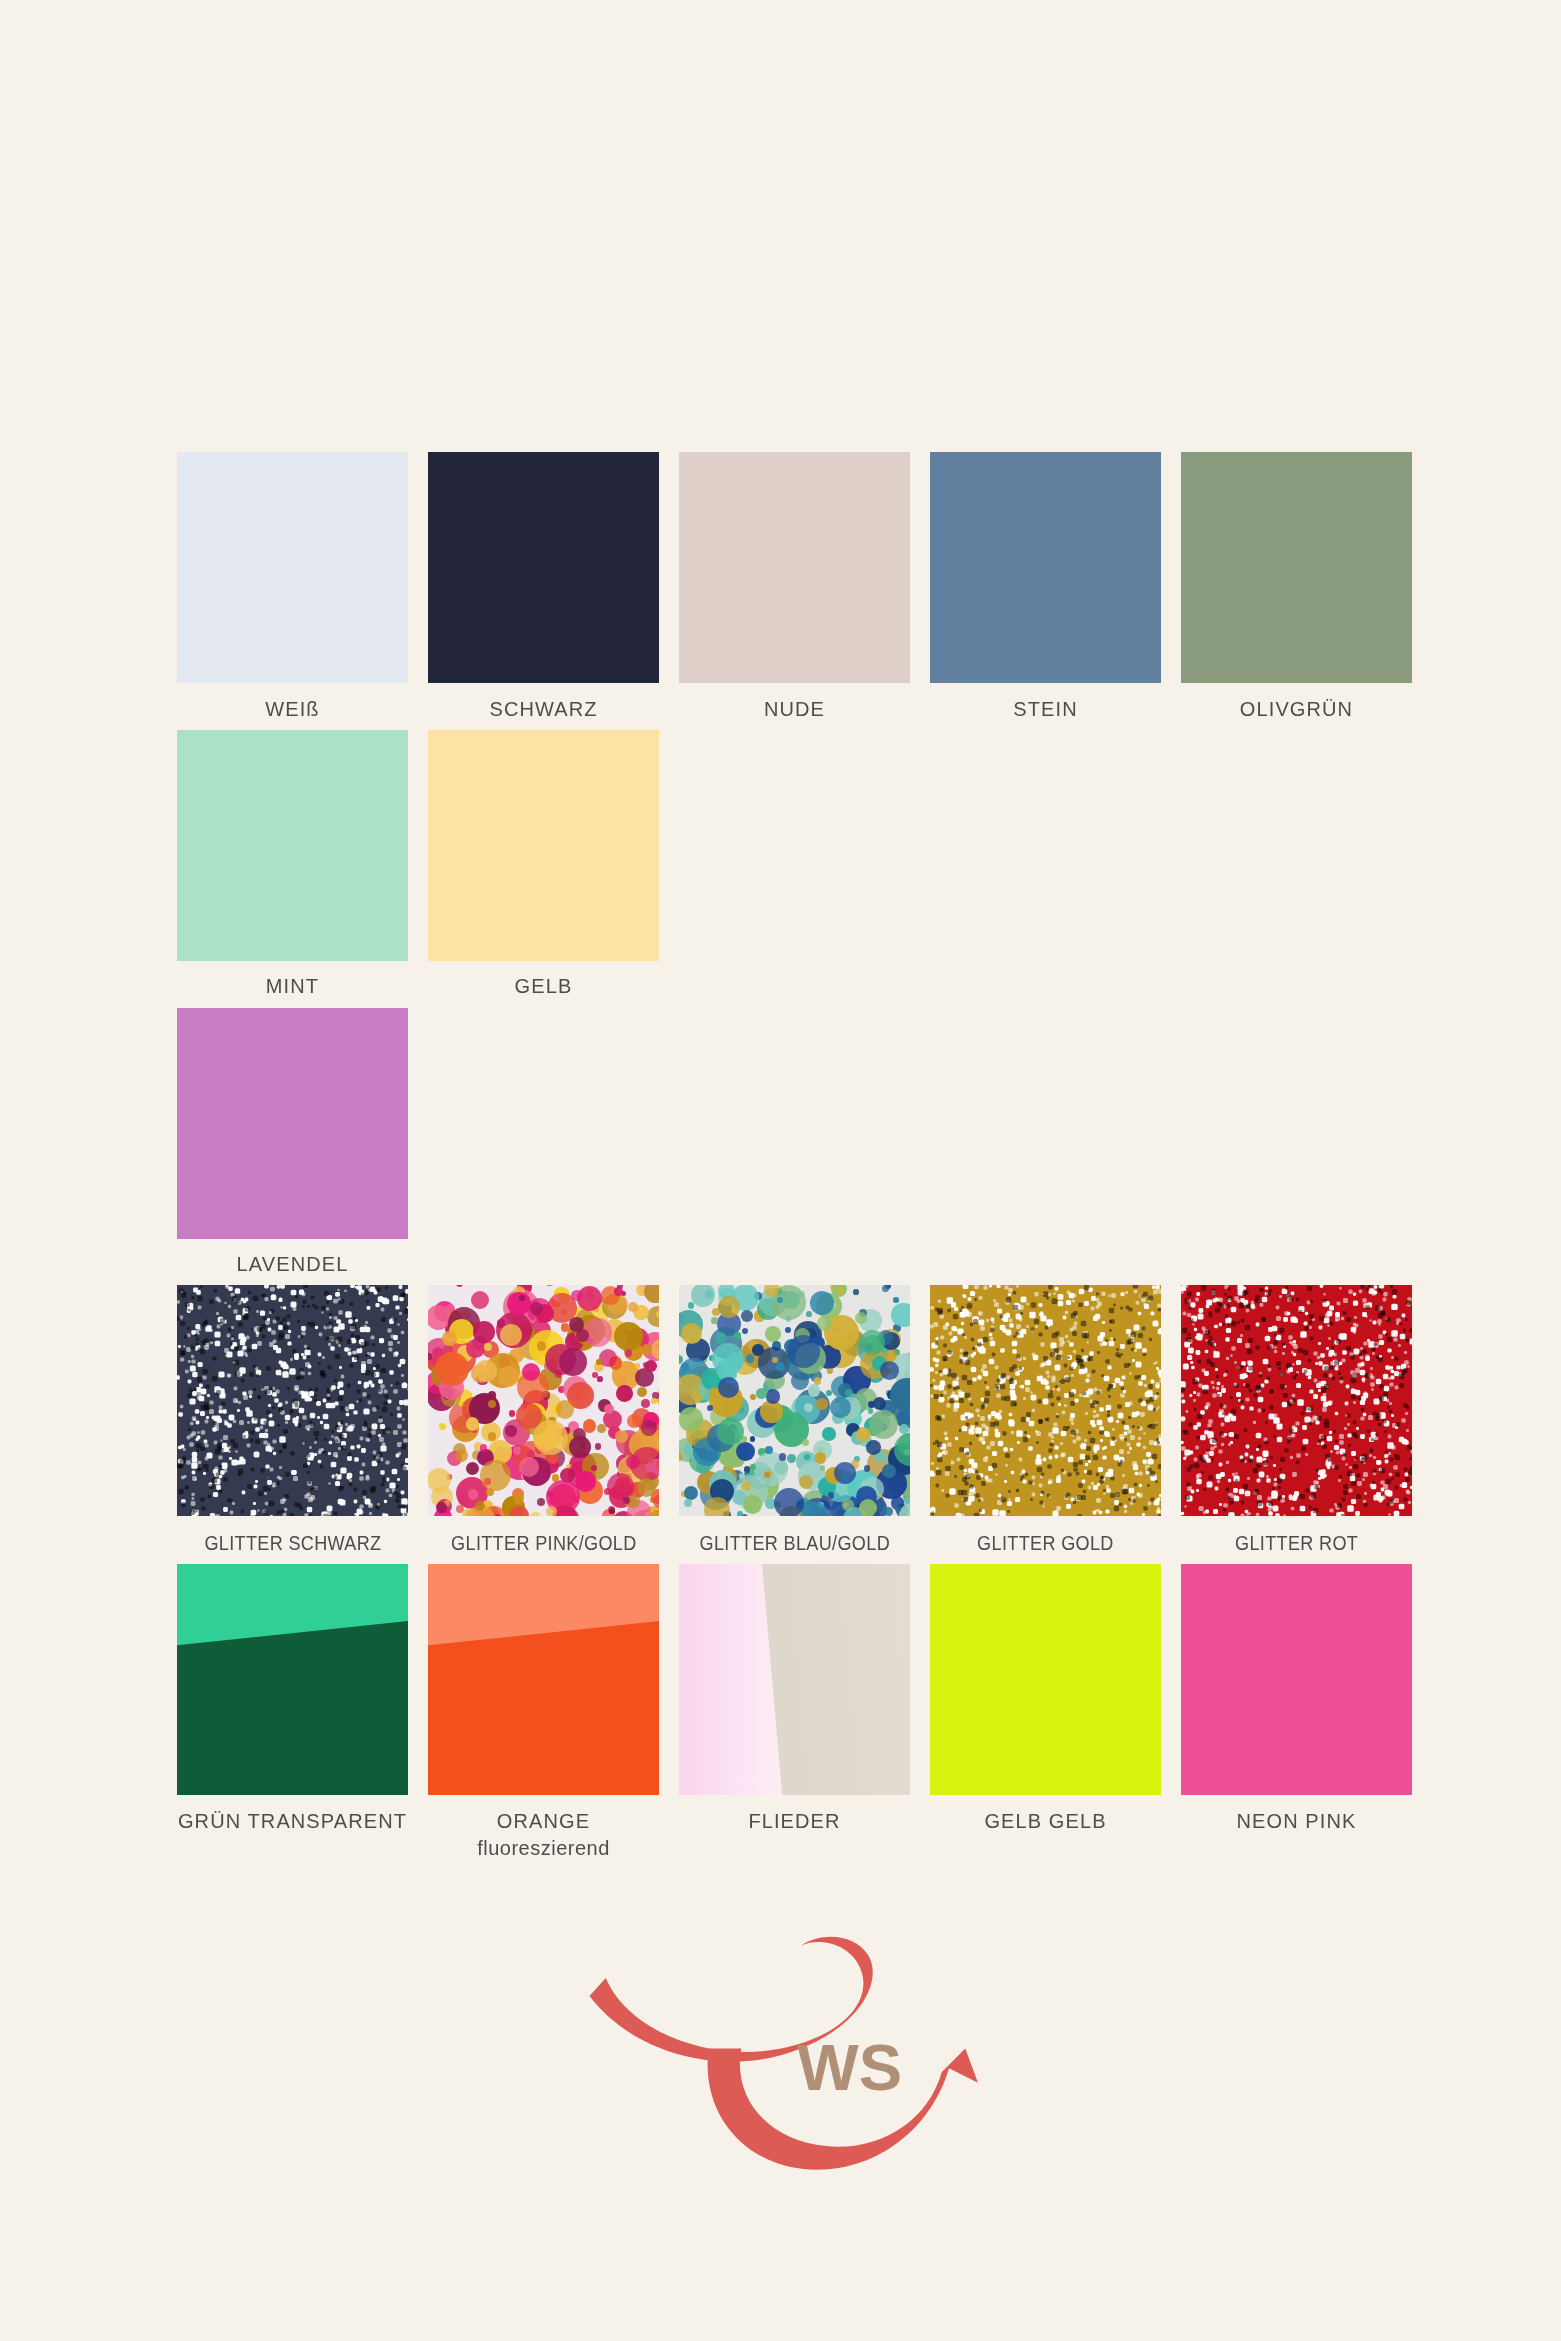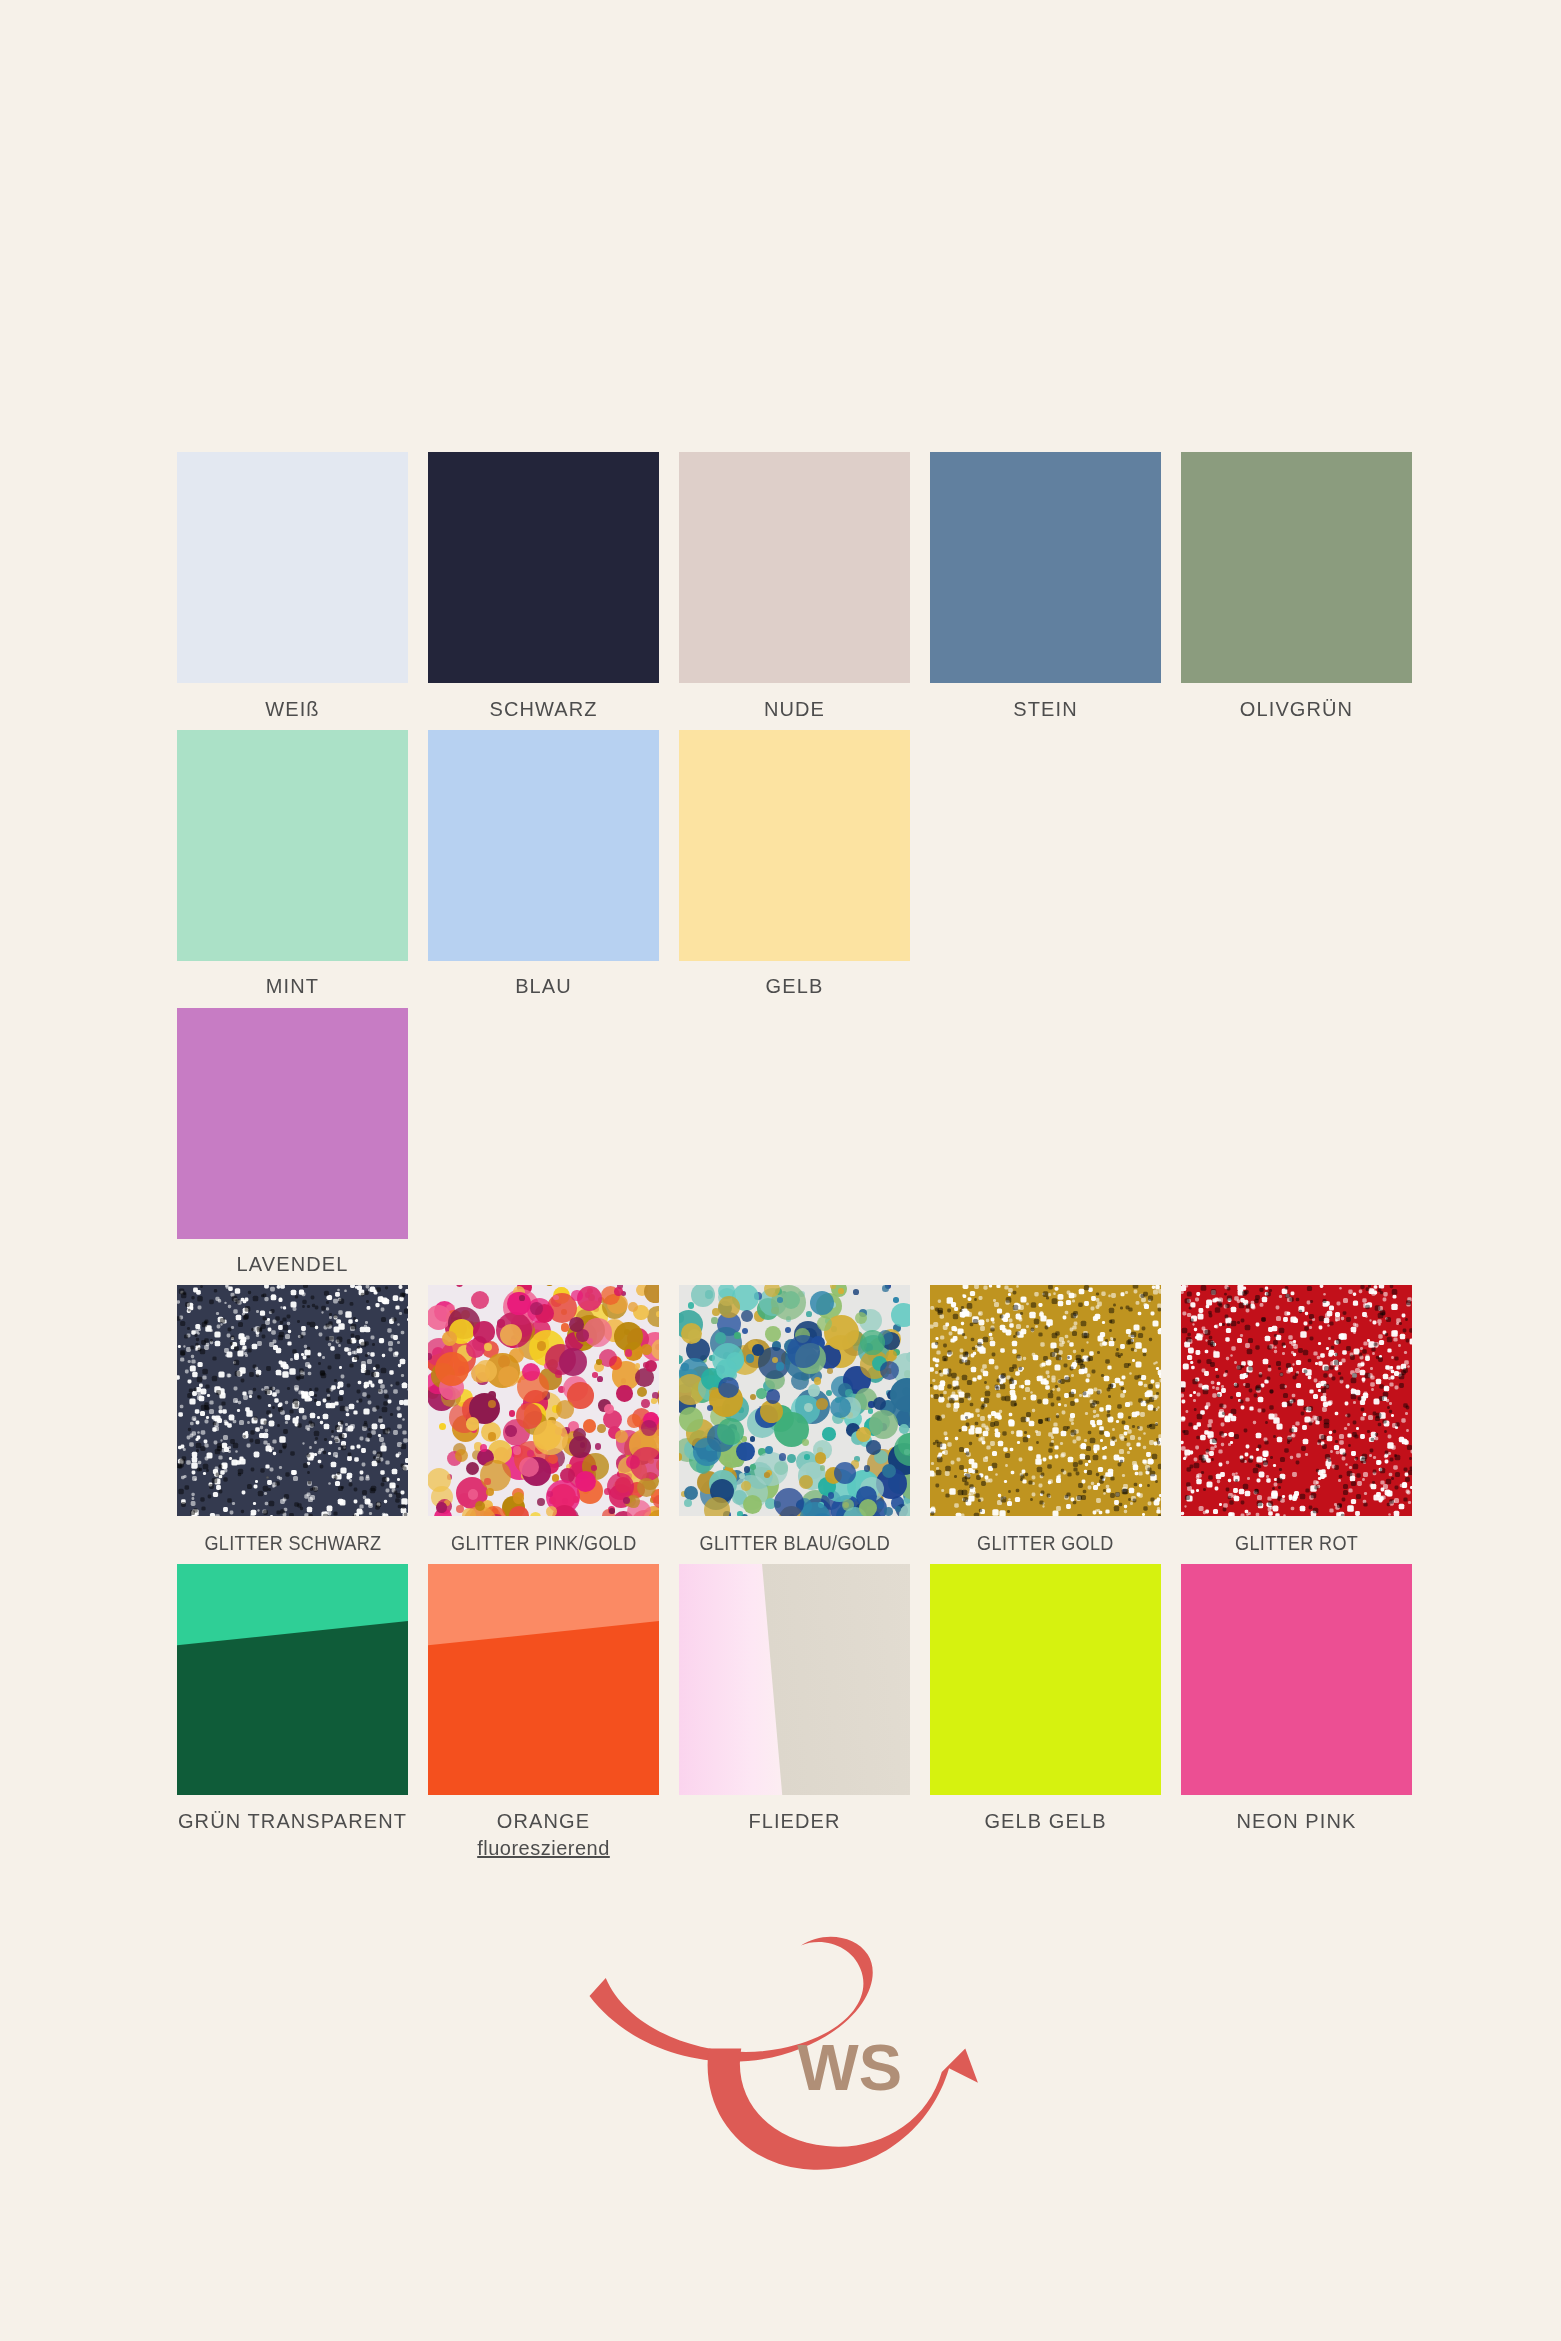--- a/index.html
+++ b/index.html
@@ -76,21 +76,20 @@
     color: #4d4d4d;
     text-align: center;
     line-height: 1.35;
     font-family: "Liberation Sans", sans-serif;
     white-space: nowrap;
   }
   .label .sub {
     display: block;
     text-transform: none;
     letter-spacing: 0.5px;
-    text-decoration: underline;
   }
 
   
   .row-glitter .label {
     font-size: 21px;
     transform: scaleX(0.86);
     letter-spacing: 0.4px;
   }
 
   
@@ -178,24 +177,20 @@
         </div>
         <div class="cell">
           <div class="swatch" style="background: rgb(139, 156, 126);"></div>
           <div class="label">OLIVGRÜN</div>
         </div>
       </div>
       <div class="row">
         <div class="cell">
           <div class="swatch" style="background: rgb(171, 225, 199);"></div>
           <div class="label">MINT</div>
-        </div>
-        <div class="cell">
-          <div class="swatch" style="background: rgb(183, 209, 241);"></div>
-          <div class="label">BLAU</div>
         </div>
         <div class="cell">
           <div class="swatch" style="background: rgb(252, 227, 161);"></div>
           <div class="label">GELB</div>
         </div>
       </div>
       <div class="row">
         <div class="cell">
           <div class="swatch" style="background: rgb(199, 124, 196);"></div>
           <div class="label">LAVENDEL</div>

